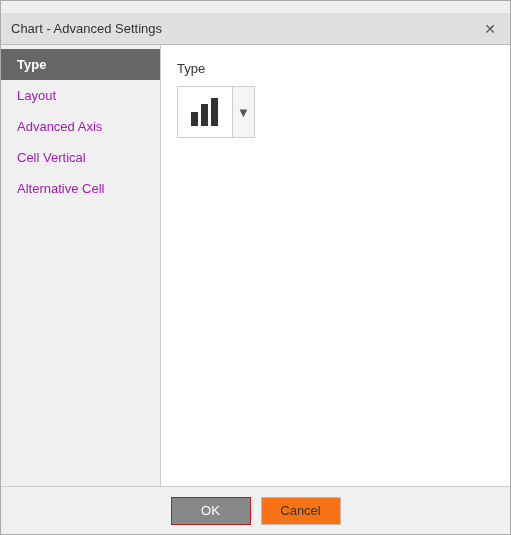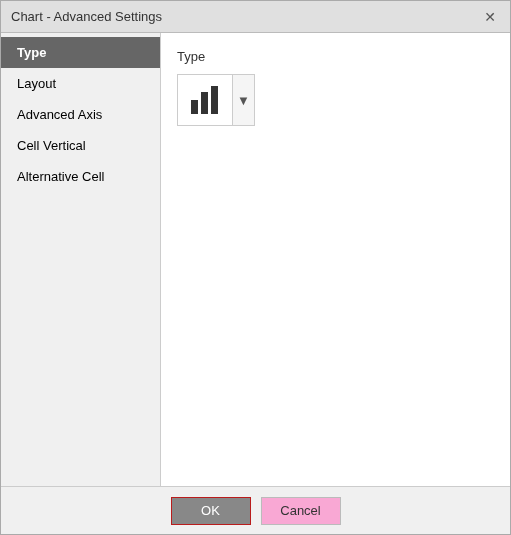--- a/index.html
+++ b/index.html
@@ -31,20 +31,21 @@
 
     .dialog-titlebar {
       background: #e0e0e0;
       border-bottom: 1px solid #bbb;
       height: 32px;
       display: flex;
       align-items: center;
       justify-content: space-between;
       padding: 0 10px;
       flex-shrink: 0;
+      margin-top: 12px;
     }
 
     .dialog-title {
       color: #333;
       font-size: 13px;
       font-weight: normal;
     }
 
     .close-btn {
       width: 20px;
@@ -70,21 +71,21 @@
       width: 160px;
       background: #f0f0f0;
       border-right: 1px solid #ccc;
       flex-shrink: 0;
       padding-top: 4px;
     }
 
     .sidebar-item {
       padding: 8px 16px;
       cursor: pointer;
-      color: #000000;
+      color: #a21caf;
       font-size: 13px;
       white-space: nowrap;
     }
 
     .sidebar-item.active {
       background: #666;
       color: #fff;
       font-weight: bold;
     }
 
@@ -154,21 +155,21 @@
       background: #888;
       color: #fff;
       border: 1px solid #b91c1c;
       cursor: pointer;
       font-size: 13px;
     }
 
     .btn-cancel {
       width: 80px;
       height: 28px;
-      background: #f9a8d4;
+      background: #f97316;
       color: #333;
       border: 1px solid #bbb;
       cursor: pointer;
       font-size: 13px;
     }
   </style>
 </head>
 <body>
 
 <div class="dialog">

